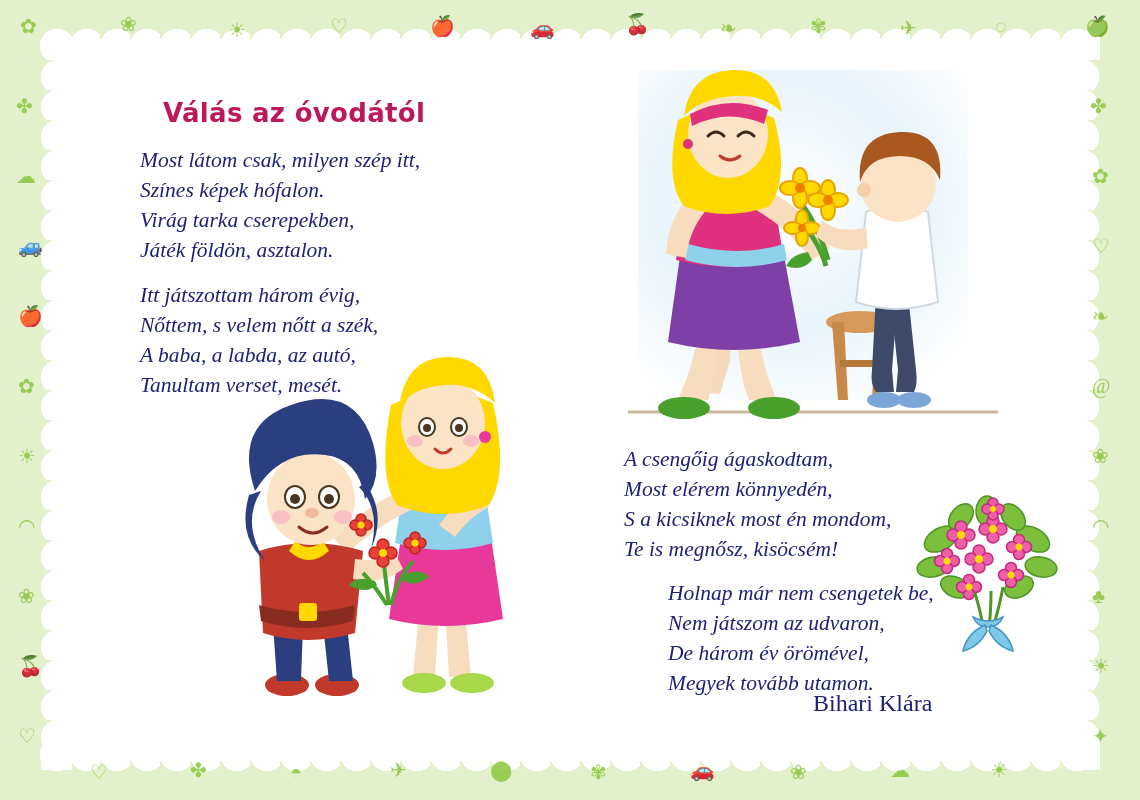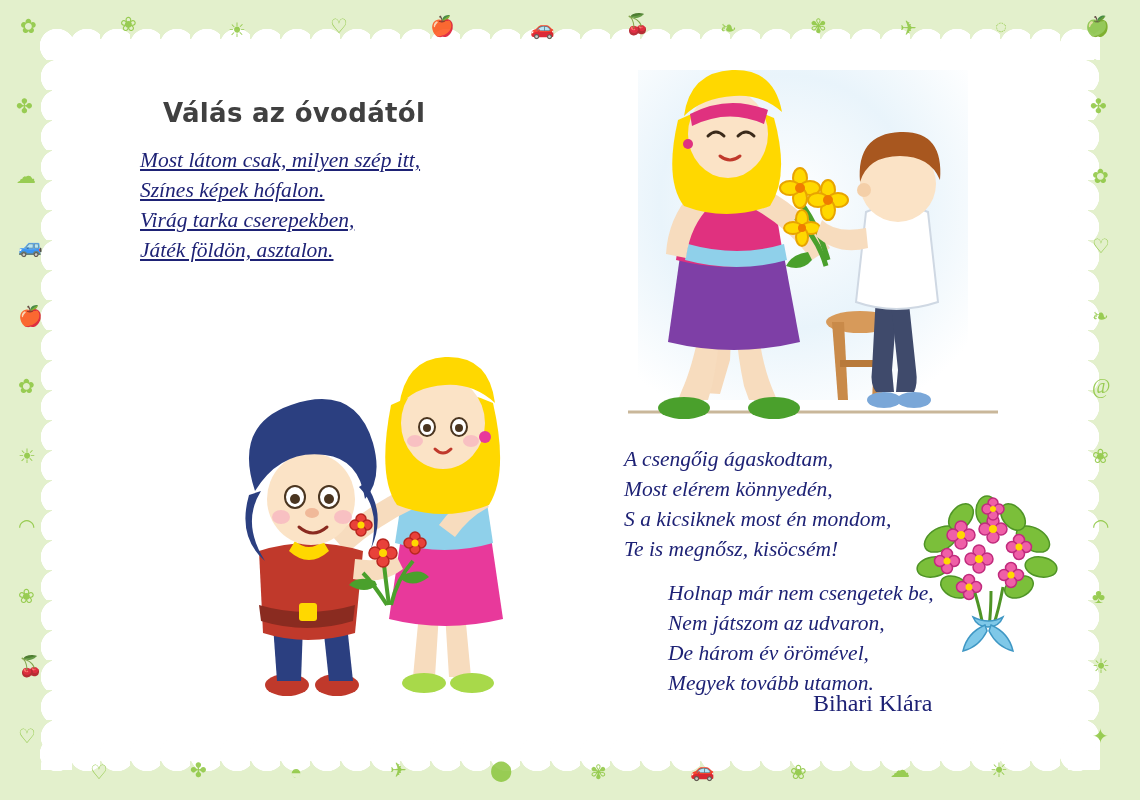--- a/index.html
+++ b/index.html
@@ -77,33 +77,33 @@
   }
 
   
   .poem-title {
     position: absolute;
     left: 163px;
     top: 98px;
     font-family: "DejaVu Sans", sans-serif;
     font-weight: bold;
     font-size: 26px;
-    color: #404040;
+    color: #be185d;
     letter-spacing: .3px;
   }
   .stanza {
     position: absolute;
     font-family: "Liberation Serif", serif;
     font-style: italic;
     font-size: 21.5px;
     line-height: 30px;
     color: #1e2275;
     white-space: pre-line;
   }
-  #stanza-1 { left: 140px; top: 145px; text-decoration: underline; }
+  #stanza-1 { left: 140px; top: 145px; }
   #stanza-2 { left: 140px; top: 280px; }
   #stanza-3 { left: 624px; top: 444px; }
   #stanza-4 { left: 624px; top: 578px; margin-left: 44px; }
 
   .author {
     position: absolute;
     left: 813px;
     top: 690px;
     font-family: "Liberation Serif", serif;
     font-size: 24px;
@@ -177,20 +177,24 @@
   <div class="doodle" style="left:790px; top:762px;">❀</div>
   <div class="doodle" style="left:890px; top:760px;">☁</div>
   <div class="doodle" style="left:990px; top:760px;">☀</div>
 
   <div class="poem-title">Válás az óvodától</div>
 
   <div class="stanza" id="stanza-1">Most látom csak, milyen szép itt,
 Színes képek hófalon.
 Virág tarka cserepekben,
 Játék földön, asztalon.</div>
+  <div class="stanza" id="stanza-2">Itt játszottam három évig,
+Nőttem, s velem nőtt a szék,
+A baba, a labda, az autó,
+Tanultam verset, mesét.</div>
   <div class="stanza" id="stanza-3">A csengőig ágaskodtam,
 Most elérem könnyedén,
 S a kicsiknek most én mondom,
 Te is megnősz, kisöcsém!</div>
   <div class="stanza" id="stanza-4">Holnap már nem csengetek be,
 Nem játszom az udvaron,
 De három év örömével,
 Megyek tovább utamon.</div>
 
   <div class="author">Bihari Klára</div>

